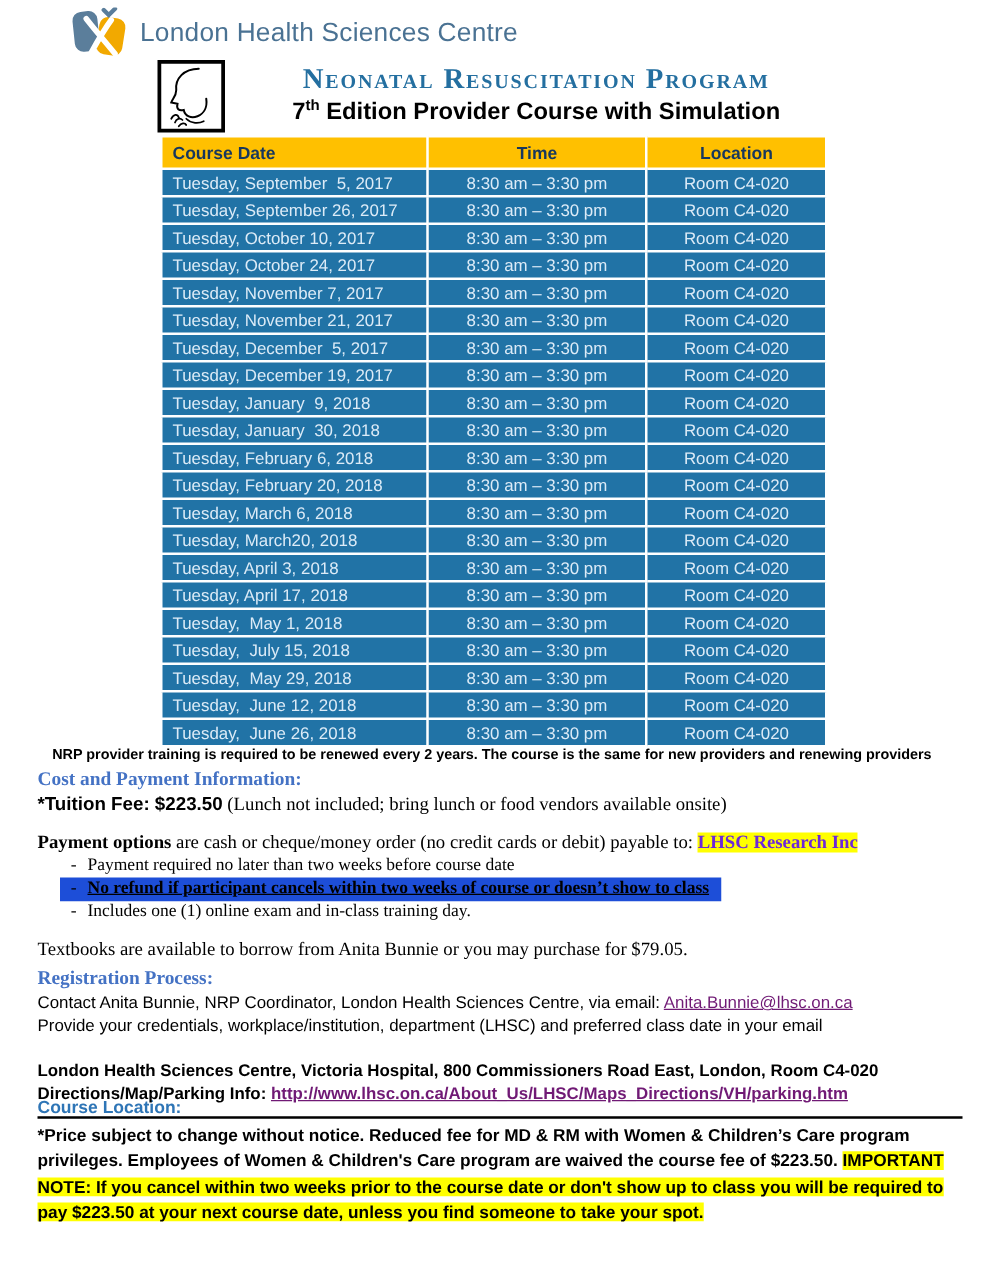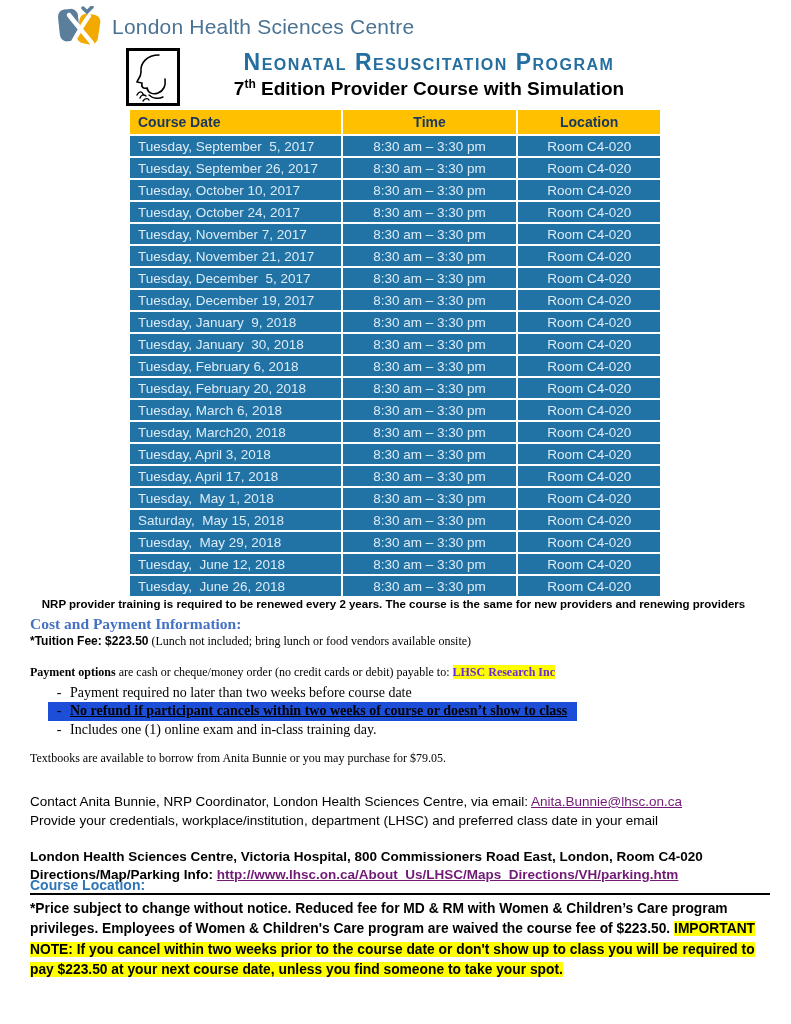--- a/index.html
+++ b/index.html
@@ -14,21 +14,21 @@
   
   .lhsc-header{position:absolute;left:56px;top:6px;display:flex;align-items:center;gap:8px;}
   .lhsc-logo{width:48px;height:42px;flex:0 0 auto;}
   .lhsc-name{font-size:21px;color:#4a7293;letter-spacing:0.2px;}
   
   .title-row{position:absolute;left:126px;top:48px;display:flex;align-items:flex-start;}
   .nrp-icon{width:54px;height:58px;border:3px solid #000;background:#fff;box-sizing:border-box;margin-right:14px;}
   .nrp-icon svg{width:100%;height:100%;}
   .titles{width:470px;text-align:center;padding-top:2px;}
   .main-title{
-    font-family:Liberation Sans, sans-serif;
+    font-family:Liberation Serif, serif;
     font-variant:small-caps;
     font-weight:bold;
     font-size:23px;
     letter-spacing:1.5px;
     color:#246fa0;
     line-height:1.1;
   }
   .subtitle{font-size:19px;font-weight:bold;color:#000;line-height:1.25;margin-top:2px;}
   .subtitle sup{font-size:12px;}
   
@@ -61,21 +61,21 @@
   .h-serif{
     font-family:"Liberation Serif",serif;
     color:#4472c4;font-weight:bold;font-size:15.5px;
   }
   .h-sans{color:#2e75b6;font-weight:bold;font-size:14px;}
   .hl{background:#ffff00;}
   .navy{color:#6d28d9;}
   .bold{font-weight:bold;}
   .u{text-decoration:underline;}
   .link{color:#701a75;text-decoration:underline;cursor:pointer;}
-  .line14{font-size:12px;line-height:1.3;}
+  .line14{font-size:15px;line-height:1.3;}
   .line13{font-size:13.5px;line-height:1.35;}
   .bullet{margin-left:18px;padding-left:0;font-size:14px;line-height:1.32;}
   .bullet .dash{display:inline-block;width:22px;text-align:center;}
   .bullet.hlrow{background:#1d4ed8;width:fit-content;padding-right:10px;}
   .rule{position:absolute;left:30px;top:893px;width:740px;border-top:2px solid #000;}
   .footer-par{
     position:absolute;left:30px;top:899px;width:740px;
     font-size:13.8px;font-weight:bold;line-height:1.48;
   }
 </style>
@@ -218,21 +218,21 @@
       <td class="loc">Room C4-020</td>
     </tr>
 
     <tr>
       <td class="date">Tuesday,  May 1, 2018</td>
       <td class="time">8:30 am – 3:30 pm</td>
       <td class="loc">Room C4-020</td>
     </tr>
 
     <tr>
-      <td class="date">Saturday,  May 15, 2018</td>
+      <td class="date">Tuesday,  July 15, 2018</td>
       <td class="time">8:30 am – 3:30 pm</td>
       <td class="loc">Room C4-020</td>
     </tr>
 
     <tr>
       <td class="date">Tuesday,  May 29, 2018</td>
       <td class="time">8:30 am – 3:30 pm</td>
       <td class="loc">Room C4-020</td>
     </tr>
 
@@ -258,20 +258,21 @@
   <div class="body-text serif line14" style="top:665px;"><span class="bold">Payment options</span><span> are cash or cheque/money order (no credit cards or debit) payable to: </span><span class="hl navy bold">LHSC Research Inc</span></div>
 
   <div class="body-text" style="top:684px;">
     <div class="bullet serif"><span class="dash">-</span><span>Payment required no later than two weeks before course date</span></div>
     <div class="bullet serif hlrow"><span class="dash">-</span><span class="bold u">No refund if participant cancels within two weeks of course or doesn’t show to class</span></div>
     <div class="bullet serif"><span class="dash">-</span><span>Includes one (1) online exam and in-class training day.</span></div>
   </div>
 
   <div class="body-text serif line14" style="top:751px;">Textbooks are available to borrow from Anita Bunnie or you may purchase for $79.05.</div>
 
+  <div class="body-text h-serif" style="top:774px;">Registration Process:</div>
   <div class="body-text line13" style="top:793px;"><span>Contact Anita Bunnie, NRP Coordinator, London Health Sciences Centre, via email: </span><a class="link" href="#">Anita.Bunnie@lhsc.on.ca</a></div>
   <div class="body-text line13" style="top:812px;">Provide your credentials, workplace/institution, department (LHSC) and preferred class date in your email</div>
 
   <div class="body-text h-sans" style="top:877px;">Course Location:</div>
   <div class="body-text line13 bold" style="top:848px;">London Health Sciences Centre, Victoria Hospital, 800 Commissioners Road East, London, Room C4-020</div>
   <div class="body-text line13" style="top:866px;"><span class="bold">Directions/Map/Parking Info: </span><a class="link bold" href="#">http://www.lhsc.on.ca/About_Us/LHSC/Maps_Directions/VH/parking.htm</a></div>
 
   <div class="rule"></div>
   <div class="footer-par"><span>*Price subject to change without notice. Reduced fee for MD &amp; RM with Women &amp; Children’s Care program privileges. Employees of Women &amp; Children's Care program are waived the course fee of $223.50. </span><span class="hl">IMPORTANT NOTE: If you cancel within two weeks prior to the course date or don't show up to class you will be required to pay $223.50 at your next course date, unless you find someone to take your spot.</span></div>
 

